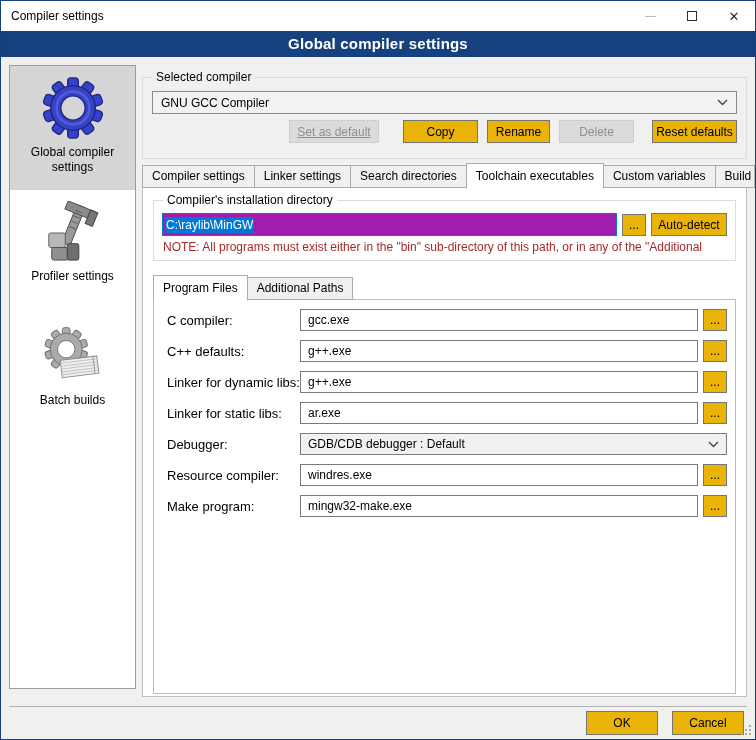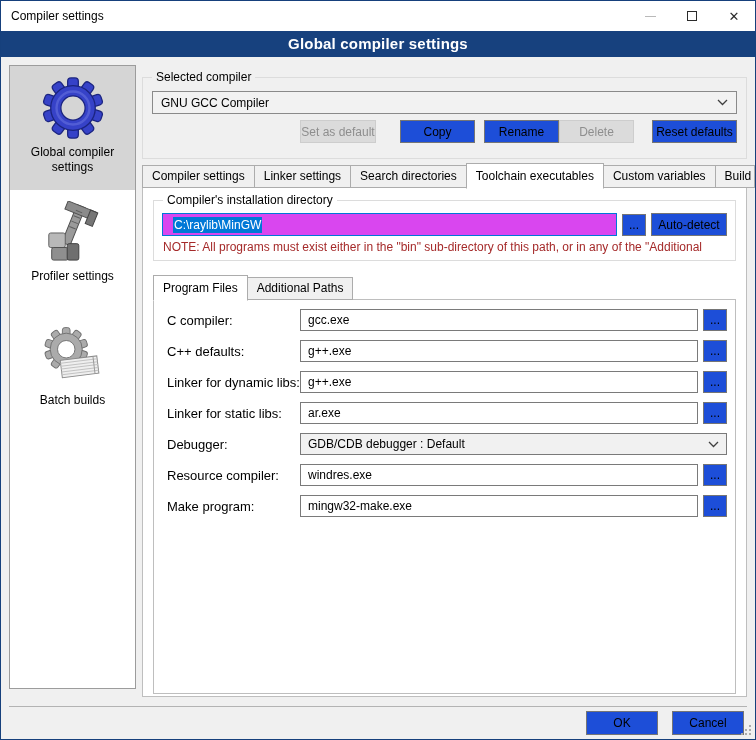--- a/index.html
+++ b/index.html
@@ -38,48 +38,48 @@
   .groupbox { position:relative; border:1px solid #DCDCDC; }
   .group-label { position:absolute; top:-8px; left:9px; background:#F0F0F0; padding:0 4px; font-size:12px; }
   .group-label.on-white { background:#fff; }
   
   .sel-compiler { height:82px; }
   .combo { height:23px; margin:13px 9px 0 9px; background:#F2F2F2; border:1px solid #8A8A8A;
     display:flex; align-items:center; padding:0 8px; cursor:default; }
   .combo .combo-text { font-size:12px; }
   .combo svg, .field-input svg.combo-chevron { margin-left:auto; flex:0 0 auto; }
   .btnrow { display:flex; justify-content:flex-end; align-items:center; margin-top:6px; padding:0 9px; }
-  .btn { background:#1d4ed8; border:1px solid #757575; height:23px; font-family:"Liberation Sans",sans-serif;
+  .btn { background:#eab308; border:1px solid #757575; height:23px; font-family:"Liberation Sans",sans-serif;
     font-size:12px; color:#000; cursor:default; }
   .btn.disabled { background:#DBDBDB; border-color:#CDCDCD; color:#8E8E8E; }
-  .btnrow button:nth-of-type(1){ width:76px; margin-right:24px; }
+  .btnrow button:nth-of-type(1){ width:90px; margin-right:24px;text-decoration:underline; }
   .btnrow button:nth-of-type(2){ width:75px; margin-right:9px; }
-  .btnrow button:nth-of-type(3){ width:75px; margin-right:0; }
+  .btnrow button:nth-of-type(3){ width:63px; margin-right:9px; }
   .btnrow button:nth-of-type(4){ width:75px; margin-right:18px; }
   .btnrow button:nth-of-type(5){ width:85px; }
   
   .tabstrip { display:flex; align-items:flex-end; position:relative; z-index:2; margin-top:4px; }
   .tabstrip.inner { margin-top:14px; }
   .tab { padding:3px 9px 4px 9px; background:#F0F0F0; border:1px solid #ACACAC; margin-right:-1px;
     white-space:nowrap; font-size:12px; cursor:default; position:relative; }
   .tab.active { background:#fff; z-index:3; padding-top:5px; padding-bottom:5px;
     margin-bottom:-1px; border-bottom:1px solid #fff; }
   .tab.clipped { max-width:40px; overflow:hidden; }
   .tab-scrollers { margin-left:auto; display:flex; align-items:flex-end; }
   .tab-scroll { width:20px; height:21px; background:#FBFBFB; border:1px solid #ACACAC; margin-left:-1px;
     font-size:9px; line-height:19px; text-align:center; color:#333; cursor:default; }
   
   .page { background:#fff; border:1px solid #BEBEBE; margin-top:-1px; position:relative; z-index:1; }
   .page1 { height:510px; padding:12px 10px 10px 10px; }
   .page2 { height:395px; padding:9px 8px; }
   
   .dir-group { border-color:#DCDCDC; padding:12px 8px 4px 8px; }
   .dir-row { display:flex; align-items:center; }
-  .dir-input { flex:1; height:23px; border:1px solid #0078D7; background:#d946ef;
-    display:flex; align-items:center; padding:0 10px; overflow:hidden; }
+  .dir-input { flex:1; height:23px; border:1px solid #0078D7; background:#a21caf;
+    display:flex; align-items:center; padding:0 2px; overflow:hidden; }
   .dir-input .sel-text { background:#0078D7; color:#fff; padding:1px 1px; white-space:nowrap; }
   .btn.small { width:24px; height:22px; margin-left:5px; line-height:1; }
   .btn.autodetect { width:76px; height:23px; margin-left:5px; }
   .note { color:#A52A2A; font-size:12px; margin:4px 0 2px 1px; white-space:nowrap; overflow:hidden; }
   
   .field-row { display:flex; align-items:center; margin-bottom:9px; }
   .field-label { width:138px; flex:0 0 auto; font-size:13px; padding-left:5px; }
   .field-input { flex:1; height:22px; border:1px solid #7A7A7A; background:#fff;
     display:flex; align-items:center; padding:0 7px; overflow:hidden; }
   .field-row.type-select .field-input { background:#F1F1F1; }

